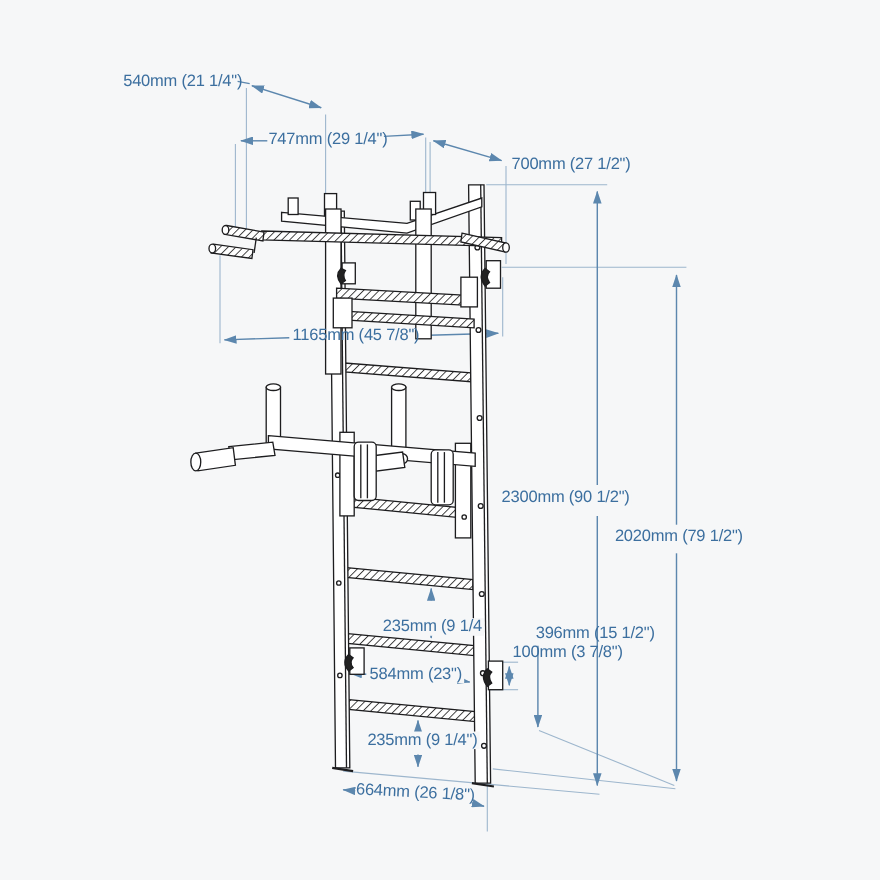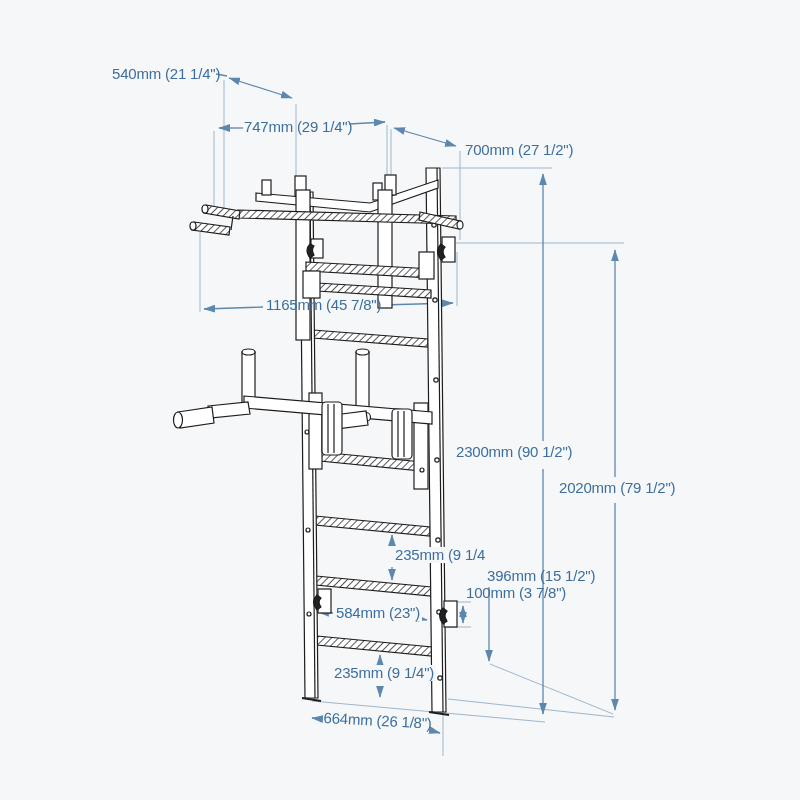--- a/index.html
+++ b/index.html
@@ -183,19 +183,19 @@
     </g>
   </g>
 </svg>
 
   <div class="dim-label" style="left:112px;top:66px;">540mm (21 1/4")</div>
   <div class="dim-label" style="left:244px;top:119px;">747mm (29 1/4")</div>
   <div class="dim-label" style="left:465px;top:142px;">700mm (27 1/2")</div>
   <div class="dim-label" style="left:266px;top:297px;">1165mm (45 7/8")</div>
   <div class="dim-label bg" style="left:454px;top:444px;">2300mm (90 1/2")</div>
   <div class="dim-label bg" style="left:557px;top:480px;">2020mm (79 1/2")</div>
-  <div class="dim-label bg" style="left:346px;top:547px;margin-left:47px;">235mm (9 1/4</div>
+  <div class="dim-label bg" style="left:346px;top:562px;">235mm (9 1/4</div>
   <div class="dim-label" style="left:487px;top:568px;">396mm (15 1/2")</div>
   <div class="dim-label" style="left:466px;top:585px;">100mm (3 7/8")</div>
   <div class="dim-label bg" style="left:334px;top:605px;">584mm (23")</div>
   <div class="dim-label bg" style="left:332px;top:665px;">235mm (9 1/4")</div>
   <div class="dim-label" style="left:324px;top:710px;transform:rotate(3deg);transform-origin:left top;">664mm (26 1/8")</div>
 </div>
 
 </body></html>

